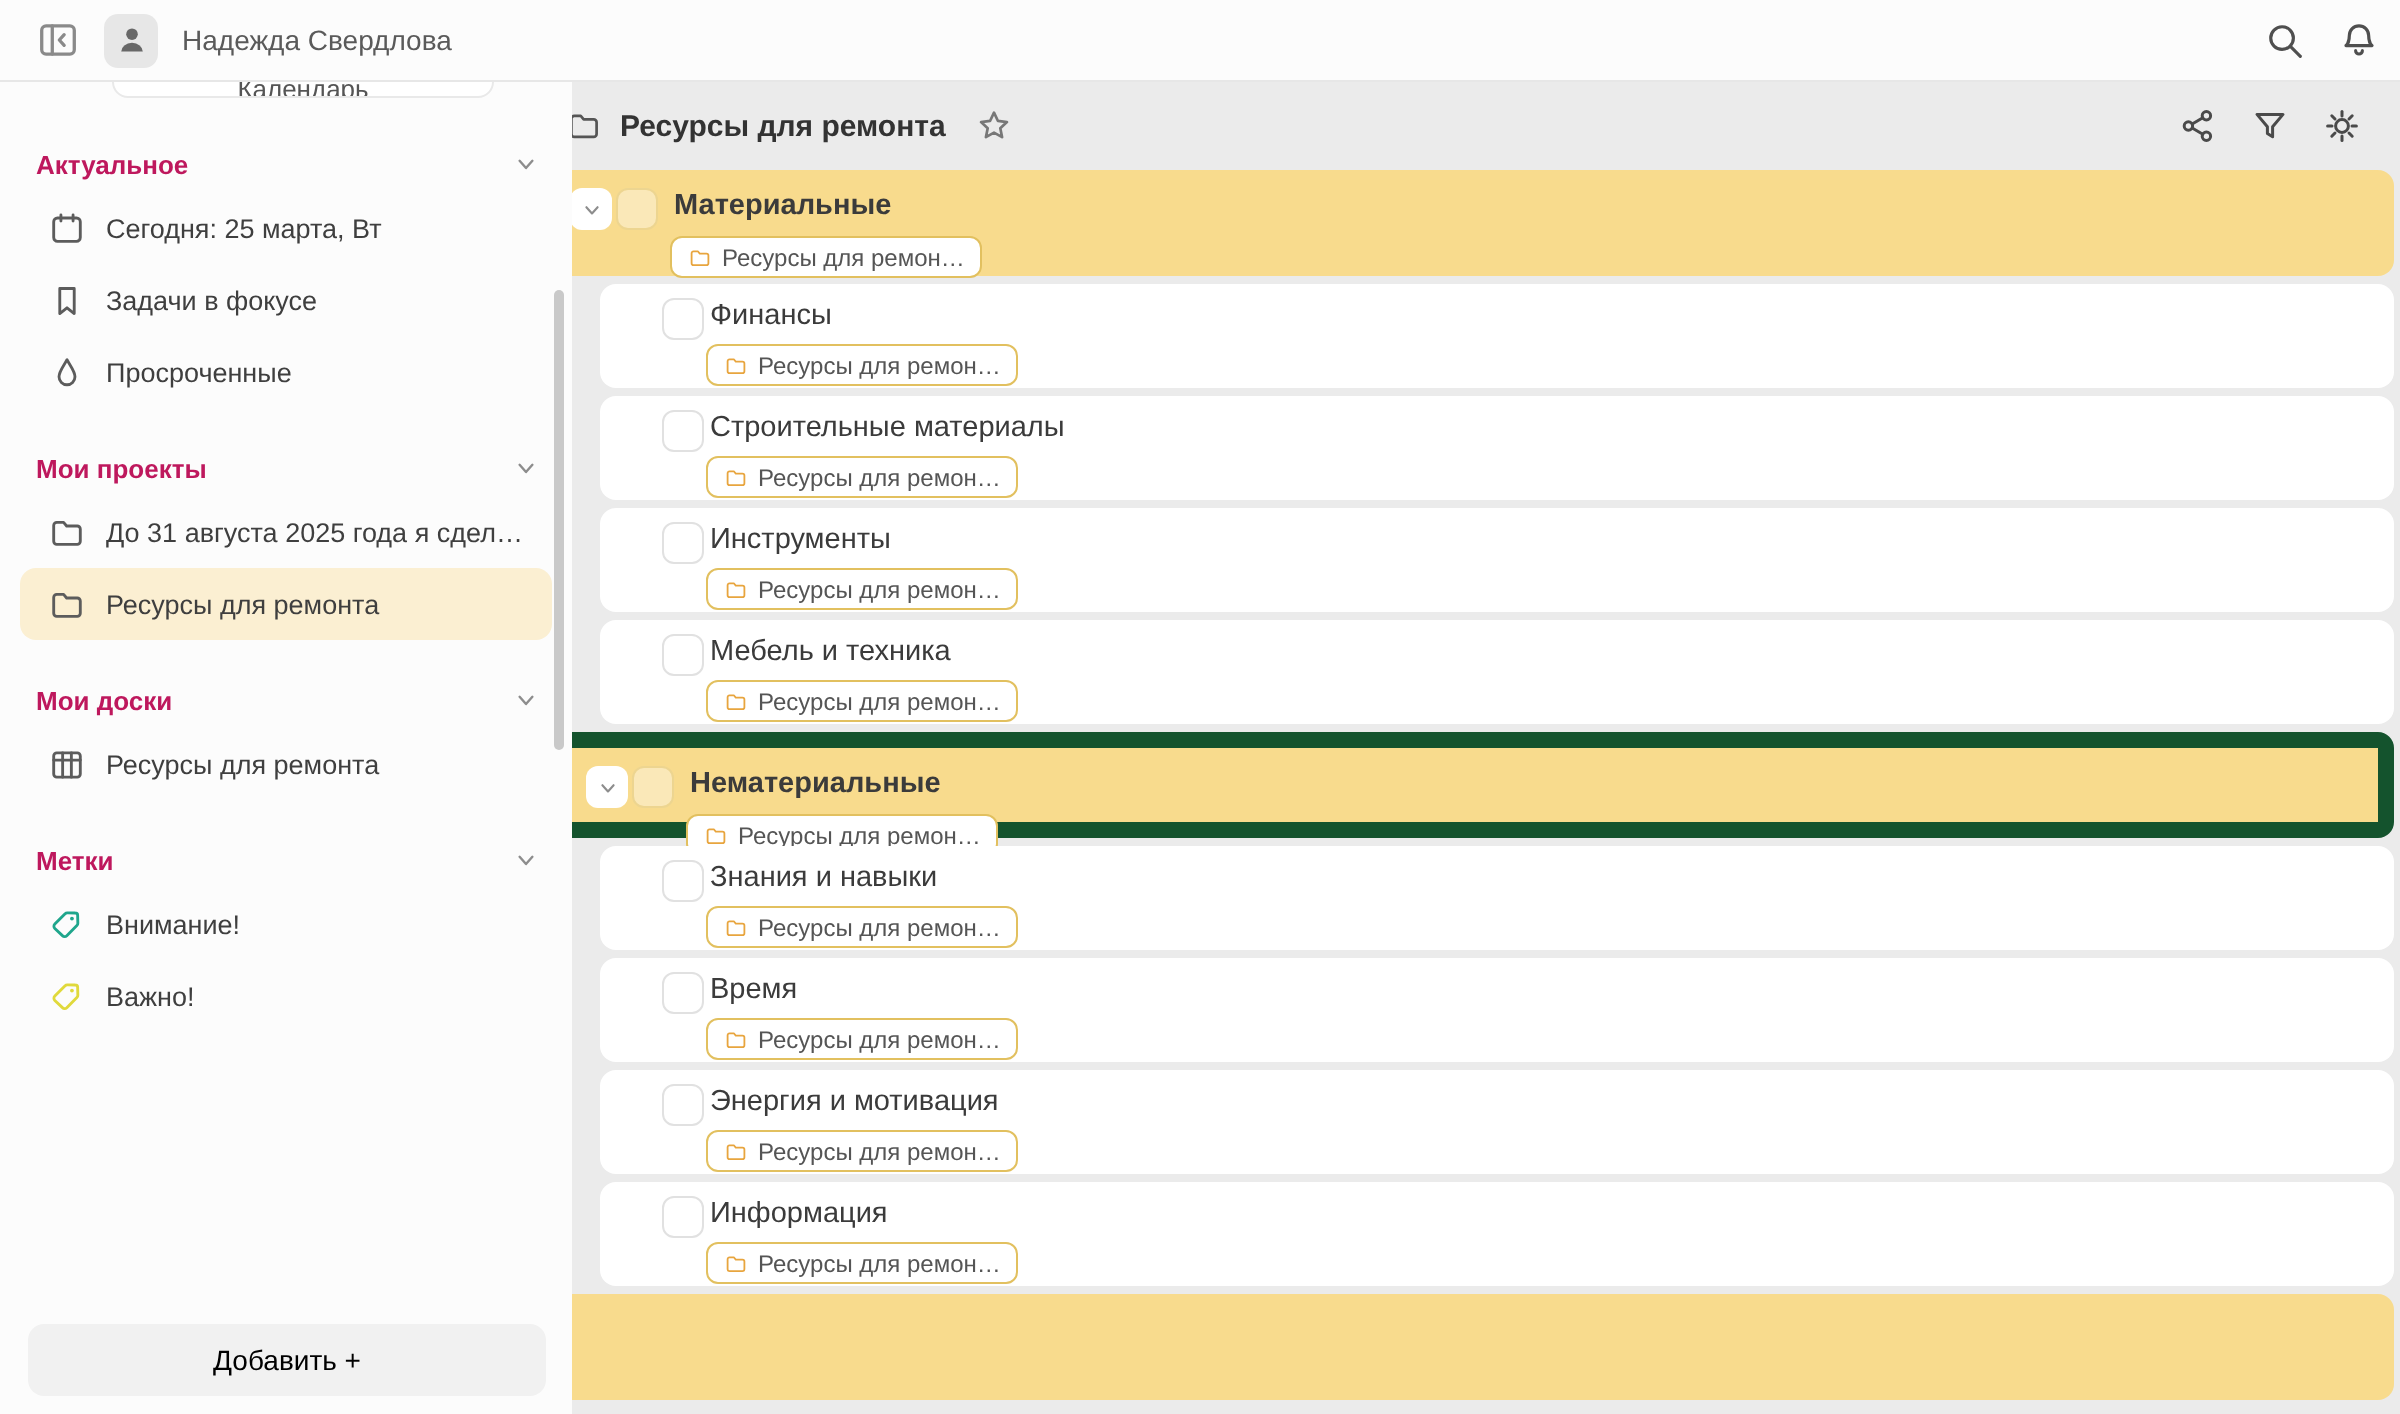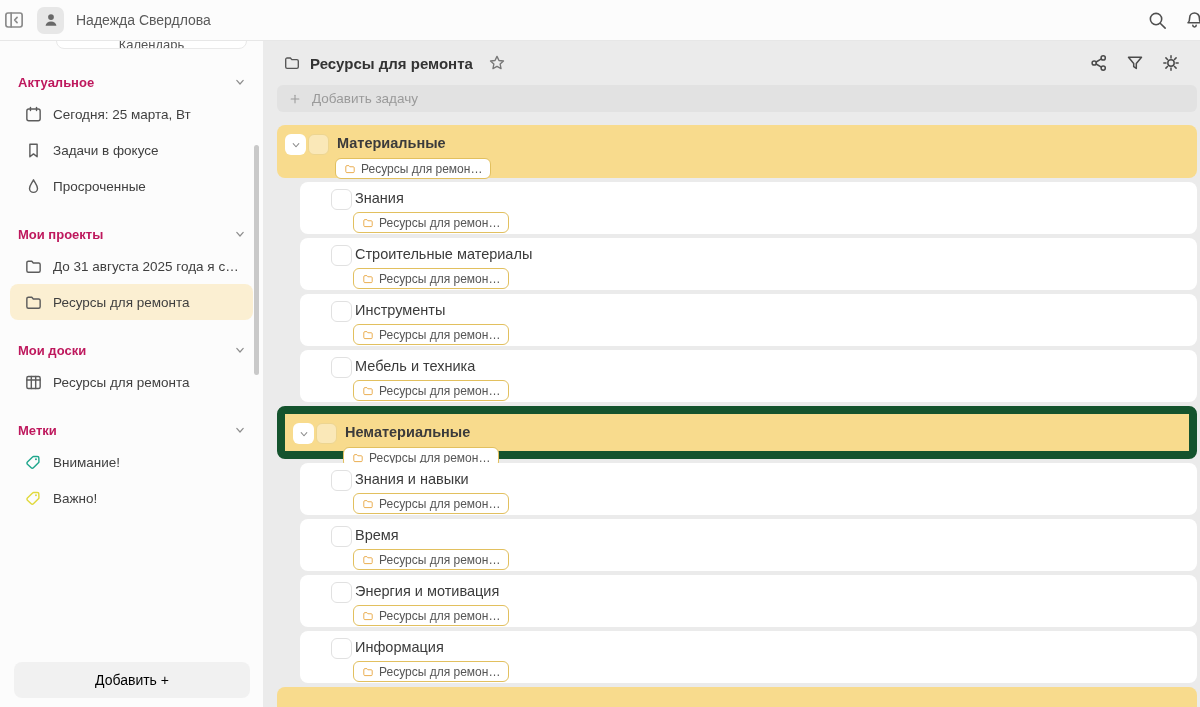--- a/index.html
+++ b/index.html
@@ -4,32 +4,32 @@
 <style>
   html,body{margin:0;padding:0;width:1200px;height:707px;overflow:hidden;
     font-family:"Liberation Sans",sans-serif;background:#EBEBEB;}
   *{box-sizing:border-box;}
   .ic{fill:none;stroke:currentColor;stroke-width:1.5;stroke-linecap:round;stroke-linejoin:round;display:block;}
   .ic .dot{fill:currentColor;stroke:none;}
   .ic .fill{fill:#686868;stroke:none;}
 
   
   .topbar{position:absolute;top:0;left:0;width:1200px;height:41px;background:#FCFCFC;
-    border-bottom:1px solid #E7E7E7;display:flex;align-items:center;padding:0 3px;gap:12px;z-index:6;overflow:hidden;}
+    border-bottom:1px solid #E7E7E7;display:flex;align-items:center;padding:0 18px;gap:12px;z-index:6;overflow:hidden;}
   .collapse-btn{width:22px;height:22px;color:#8a8a8a;background:none;border:none;padding:0;cursor:pointer;}
   .collapse-btn .ic{width:22px;height:22px;}
   .avatar{width:27px;height:27px;border-radius:7px;background:#E7E7E7;display:flex;align-items:center;justify-content:center;}
   .avatar .ic{width:20px;height:20px;}
   .user-name{font-size:14px;color:#5a5a5a;}
   .topbar-right{margin-left:auto;display:flex;align-items:center;gap:16px;margin-right:-8px;}
   .tb-icon{width:21px;height:21px;color:#4f4f4f;background:none;border:none;padding:0;cursor:pointer;}
   .tb-icon .ic{width:21px;height:21px;}
 
   
-  .sidebar{position:absolute;top:41px;left:0;width:263px;height:666px;background:#FCFCFC;padding:0 13px;z-index:2;}
+  .sidebar{position:absolute;top:41px;left:0;width:286px;height:666px;background:#FCFCFC;padding:0 13px;z-index:2;}
   .clipped-card{position:absolute;top:-18px;left:56px;width:191px;height:26px;background:#fff;
     border:1px solid #E9E9E9;border-radius:8px;overflow:hidden;display:flex;justify-content:center;align-items:flex-end;}
   .clipped-card span{font-size:13px;color:#555;transform:translateY(4px);}
   .sb-header{height:28px;margin-top:16px;display:flex;align-items:center;justify-content:space-between;padding:0 2px 0 5px;}
   .sb-header:first-child{margin-top:27px;}
   .sb-header-label{font-size:13px;font-weight:700;color:#be185d;}
   .sb-chev{color:#8d8d8d;cursor:pointer;}
   .sb-chev .ic{width:16px;height:16px;}
   .sb-item{height:36px;display:flex;align-items:center;gap:10px;margin:0 -3px;padding:0 10px 0 14px;border-radius:8px;cursor:pointer;}
   .sb-item.selected{background:#FBEFD2;}
@@ -259,29 +259,20 @@
             <line x1="15" y1="10" x2="17.2" y2="10"></line>
             <line x1="4.9" y1="4.9" x2="6.5" y2="6.5"></line>
             <line x1="13.5" y1="13.5" x2="15.1" y2="15.1"></line>
             <line x1="15.1" y1="4.9" x2="13.5" y2="6.5"></line>
             <line x1="4.9" y1="15.1" x2="6.5" y2="13.5"></line>
           </svg>
         </button>
     </div>
   </div>
 
-  <div class="add-task-bar">
-    <span>
-        <svg class="ic" viewBox="0 0 20 20">
-          <line x1="10" y1="4.5" x2="10" y2="15.5"></line>
-          <line x1="4.5" y1="10" x2="15.5" y2="10"></line>
-        </svg>
-      </span>
-    <span>Добавить задачу</span>
-  </div>
 
   <div id="task-list">
       <div class="task-row group">
         <span class="row-chev">
           <svg class="ic" viewBox="0 0 20 20">
             <polyline points="6,8 10,12.5 14,8"></polyline>
           </svg>
         </span>
         <span class="cbx"></span>
         <span class="task-title">Материальные</span>
@@ -289,21 +280,21 @@
           <span>
             <svg class="ic" viewBox="0 0 20 20">
               <path d="M3 6 a1.6 1.6 0 0 1 1.6 -1.6 h3.6 l1.6 1.9 h5.6 A1.6 1.6 0 0 1 17 7.9 v6.5 a1.6 1.6 0 0 1 -1.6 1.6 H4.6 A1.6 1.6 0 0 1 3 14.4 Z"></path>
             </svg>
           </span>
           <span class="chip-label">Ресурсы для ремон…</span>
         </span>
       </div>
       <div class="task-row sub">
         <span class="cbx"></span>
-        <span class="task-title">Знания</span>
+        <span class="task-title">Финансы</span>
         <span class="chip">
           <span>
             <svg class="ic" viewBox="0 0 20 20">
               <path d="M3 6 a1.6 1.6 0 0 1 1.6 -1.6 h3.6 l1.6 1.9 h5.6 A1.6 1.6 0 0 1 17 7.9 v6.5 a1.6 1.6 0 0 1 -1.6 1.6 H4.6 A1.6 1.6 0 0 1 3 14.4 Z"></path>
             </svg>
           </span>
           <span class="chip-label">Ресурсы для ремон…</span>
         </span>
       </div>
       <div class="task-row sub">

